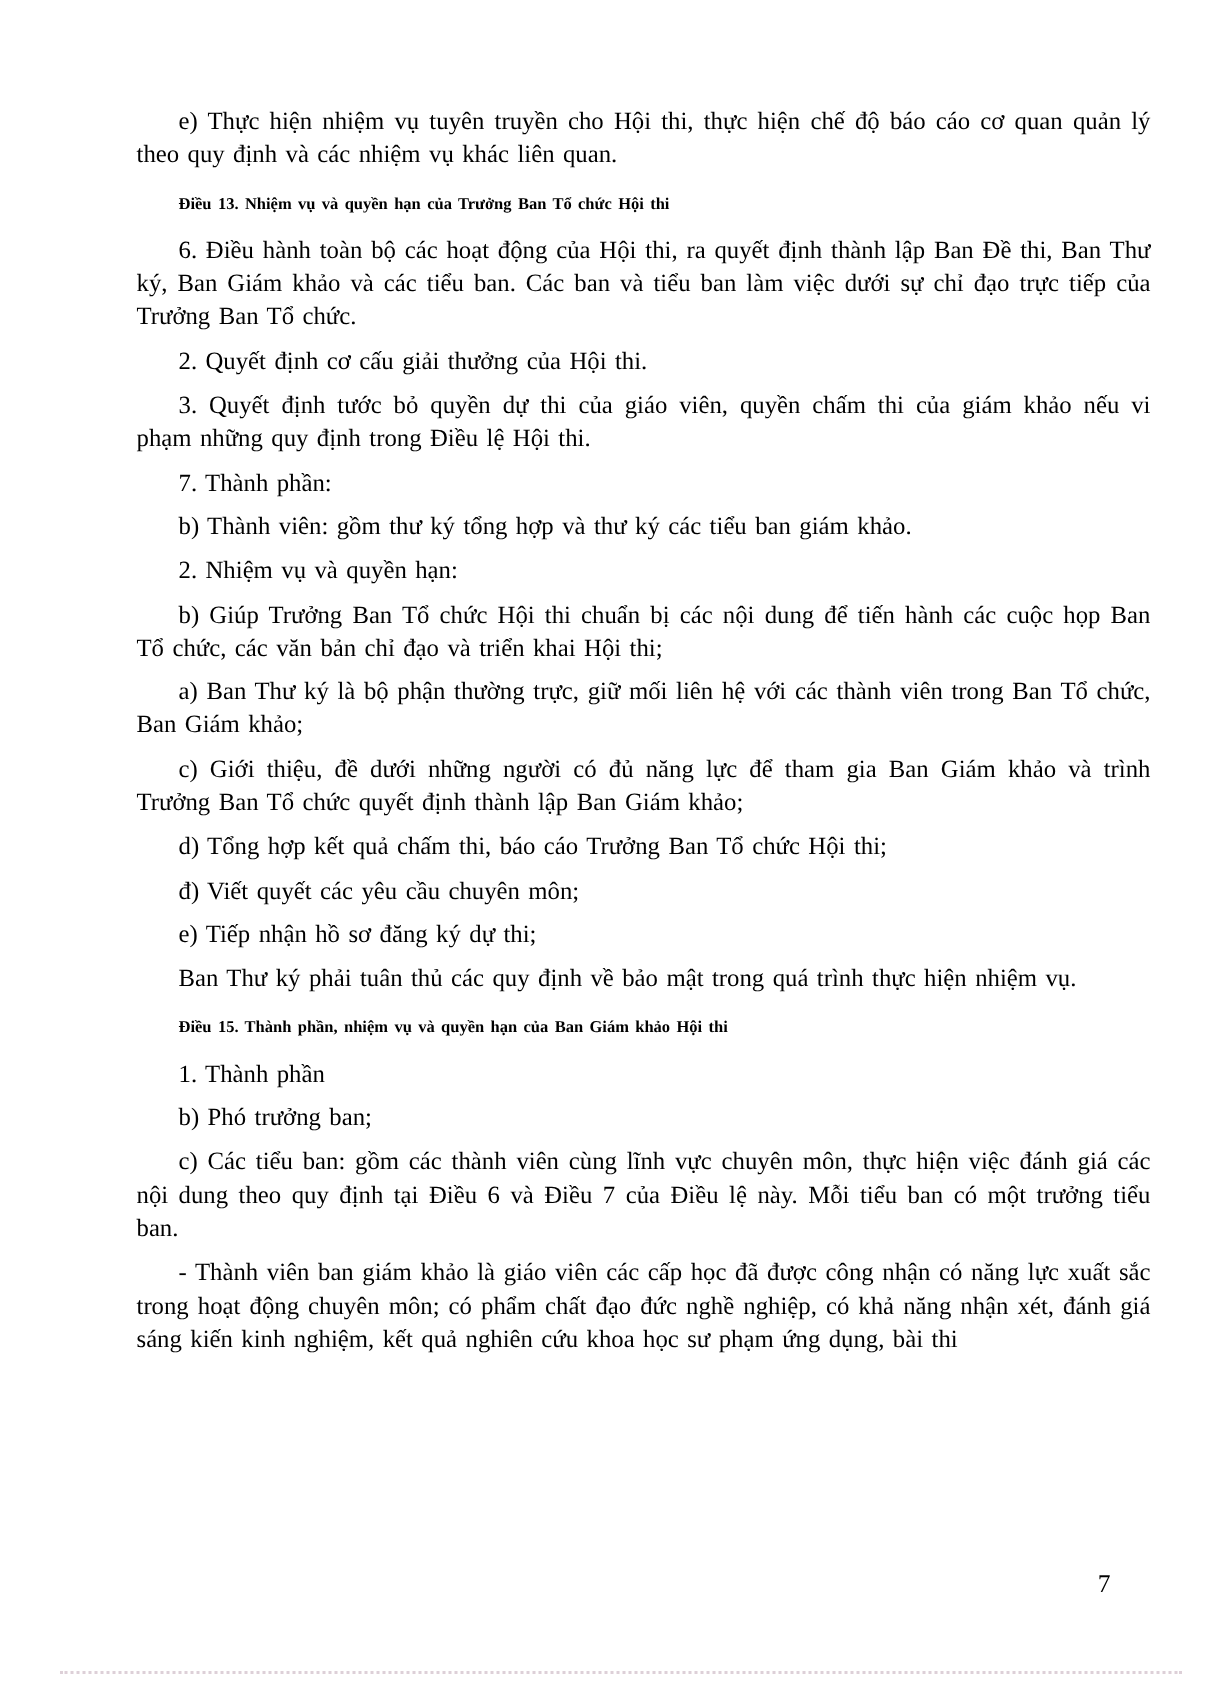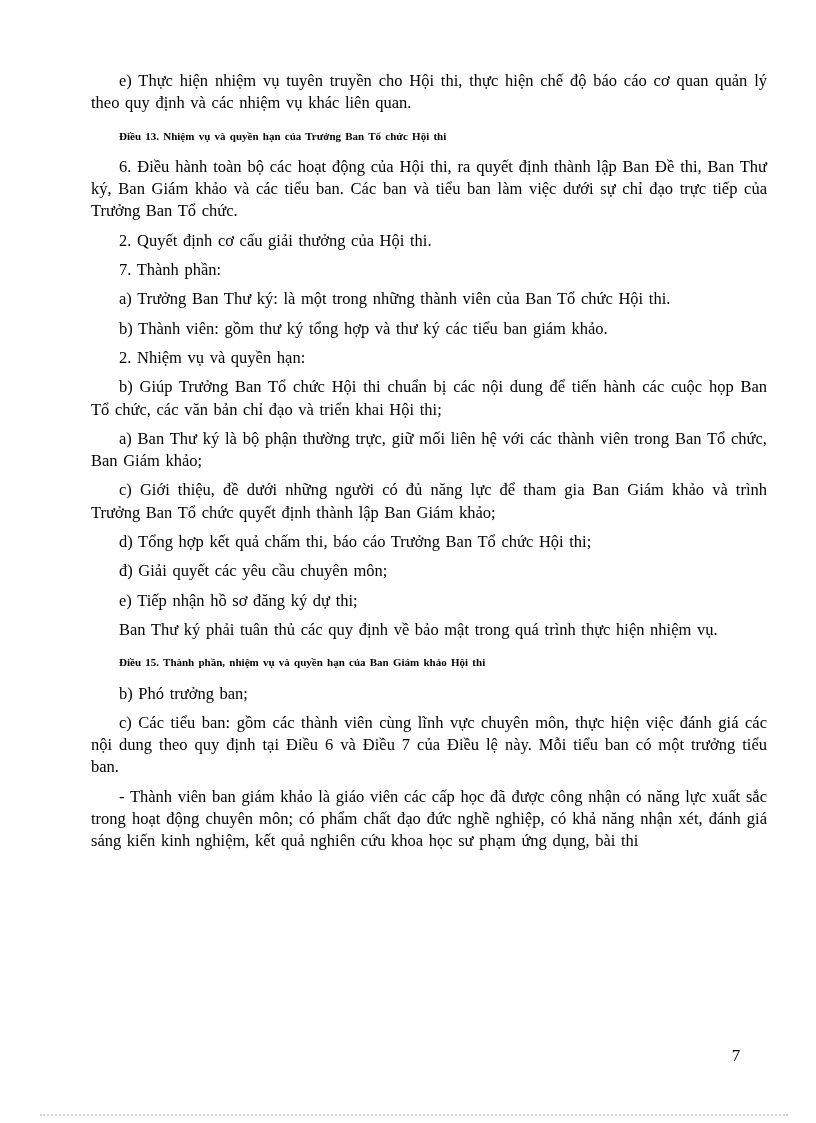--- a/index.html
+++ b/index.html
@@ -59,32 +59,33 @@
 </style>
 </head>
 <body>
 
 <div class="page">
   <div class="content">
     <p class="para">e) Thực hiện nhiệm vụ tuyên truyền cho Hội thi, thực hiện chế độ báo cáo cơ quan quản lý theo quy định và các nhiệm vụ khác liên quan.</p>
     <p class="heading">Điều 13. Nhiệm vụ và quyền hạn của Trưởng Ban Tổ chức Hội thi</p>
     <p class="para">6. Điều hành toàn bộ các hoạt động của Hội thi, ra quyết định thành lập Ban Đề thi, Ban Thư ký, Ban Giám khảo và các tiểu ban. Các ban và tiểu ban làm việc dưới sự chỉ đạo trực tiếp của Trưởng Ban Tổ chức.</p>
     <p class="para">2. Quyết định cơ cấu giải thưởng của Hội thi.</p>
+    <p class="para">3. Quyết định tước bỏ quyền dự thi của giáo viên, quyền chấm thi của giám khảo nếu vi phạm những quy định trong Điều lệ Hội thi.</p>
     <p class="para">7. Thành phần:</p>
-    <p class="para">a) Trưởng Ban Thư ký: là một trong những thành viên của Ban Tổ chức Hội thi.</p>
     <p class="para">b) Thành viên: gồm thư ký tổng hợp và thư ký các tiểu ban giám khảo.</p>
     <p class="para">2. Nhiệm vụ và quyền hạn:</p>
     <p class="para">b) Giúp Trưởng Ban Tổ chức Hội thi chuẩn bị các nội dung để tiến hành các cuộc họp Ban Tổ chức, các văn bản chỉ đạo và triển khai Hội thi;</p>
     <p class="para">a) Ban Thư ký là bộ phận thường trực, giữ mối liên hệ với các thành viên trong Ban Tổ chức, Ban Giám khảo;</p>
     <p class="para">c) Giới thiệu, đề dưới những người có đủ năng lực để tham gia Ban Giám khảo và trình Trưởng Ban Tổ chức quyết định thành lập Ban Giám khảo;</p>
     <p class="para">d) Tổng hợp kết quả chấm thi, báo cáo Trưởng Ban Tổ chức Hội thi;</p>
-    <p class="para">đ) Giải quyết các yêu cầu chuyên môn;</p>
+    <p class="para">đ) Viết quyết các yêu cầu chuyên môn;</p>
     <p class="para">e) Tiếp nhận hồ sơ đăng ký dự thi;</p>
     <p class="para">Ban Thư ký phải tuân thủ các quy định về bảo mật trong quá trình thực hiện nhiệm vụ.</p>
     <p class="heading">Điều 15. Thành phần, nhiệm vụ và quyền hạn của Ban Giám khảo Hội thi</p>
+    <p class="para">1. Thành phần</p>
     <p class="para">b) Phó trưởng ban;</p>
     <p class="para">c) Các tiểu ban: gồm các thành viên cùng lĩnh vực chuyên môn, thực hiện việc đánh giá các nội dung theo quy định tại Điều 6 và Điều 7 của Điều lệ này. Mỗi tiểu ban có một trưởng tiểu ban.</p>
     <p class="para">- Thành viên ban giám khảo là giáo viên các cấp học đã được công nhận có năng lực xuất sắc trong hoạt động chuyên môn; có phẩm chất đạo đức nghề nghiệp, có khả năng nhận xét, đánh giá sáng kiến kinh nghiệm, kết quả nghiên cứu khoa học sư phạm ứng dụng, bài thi</p>
   </div>
 
   <div class="page-number">7</div>
   <div class="footer-rule"></div>
 </div>
 
 </body></html>

